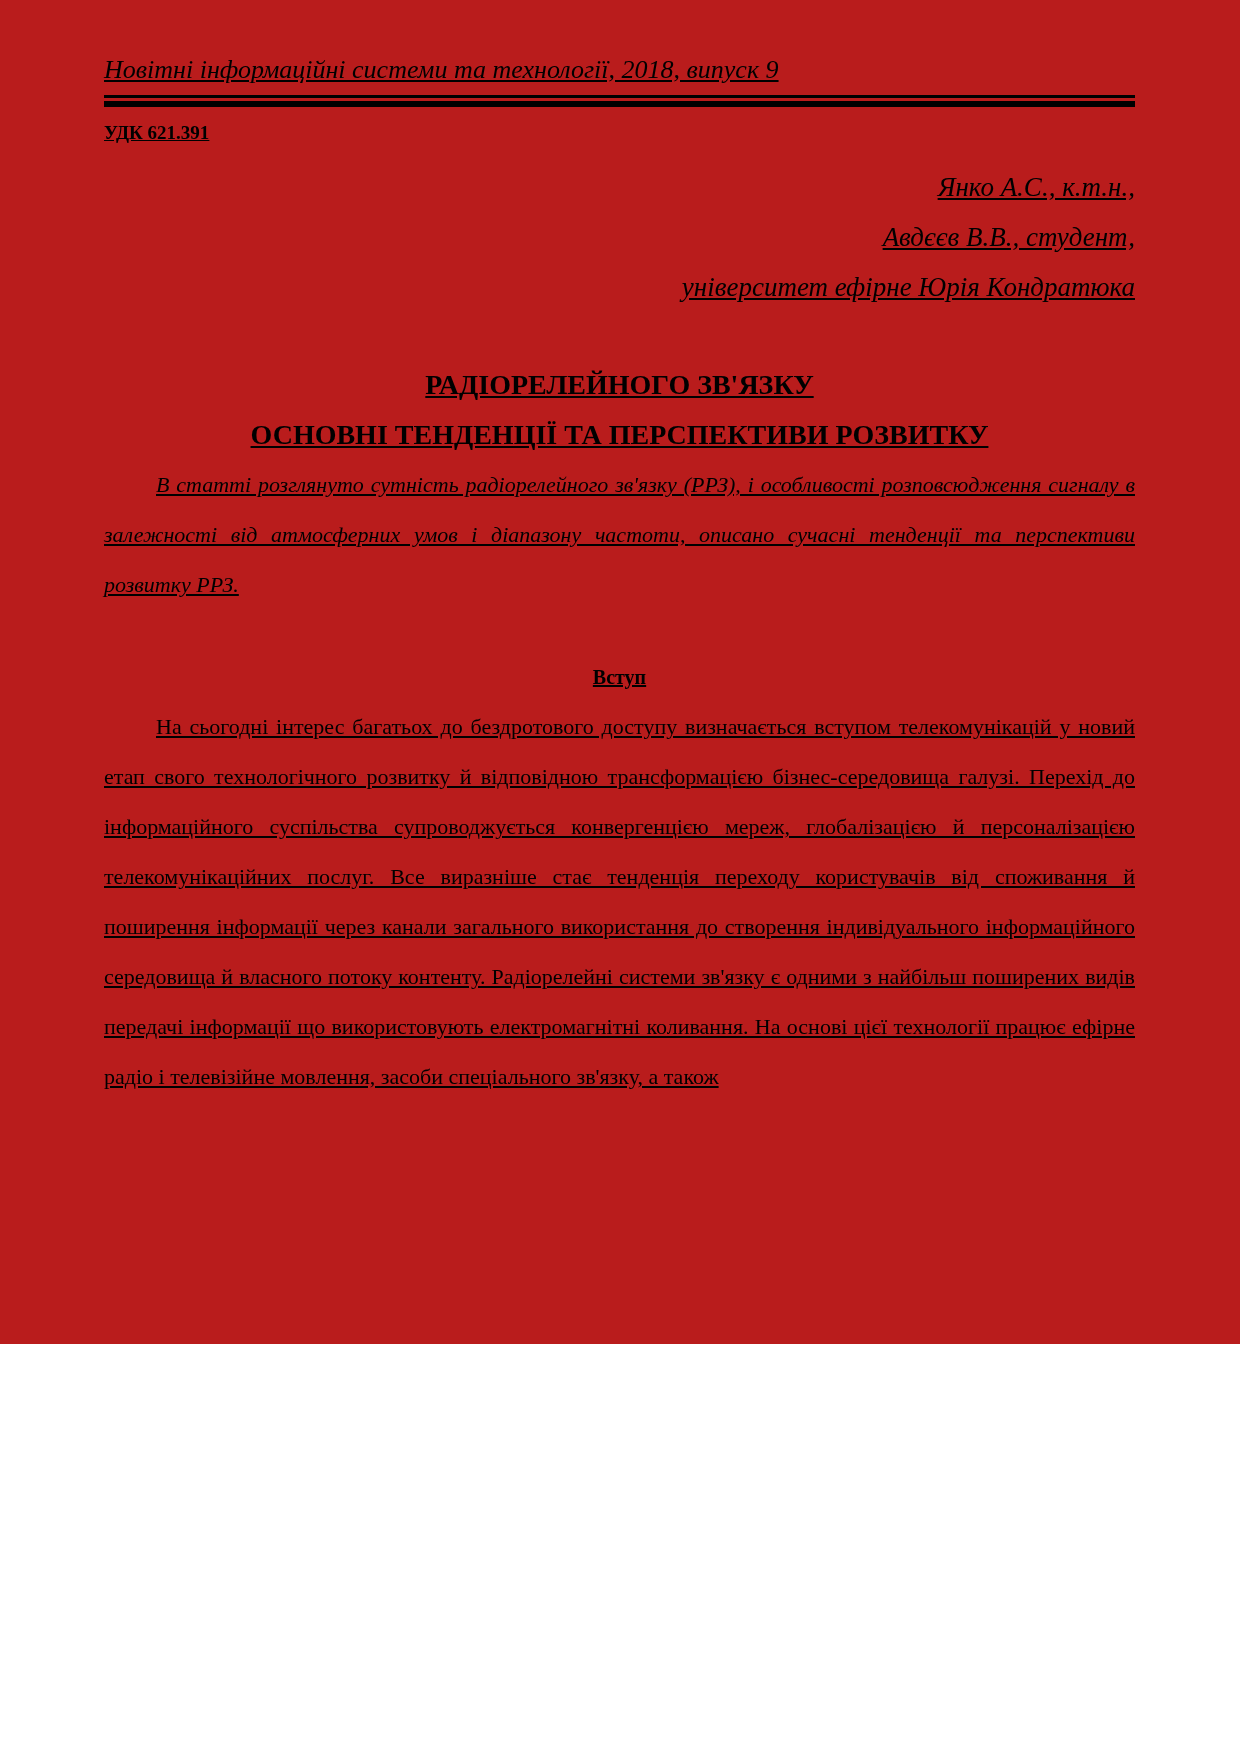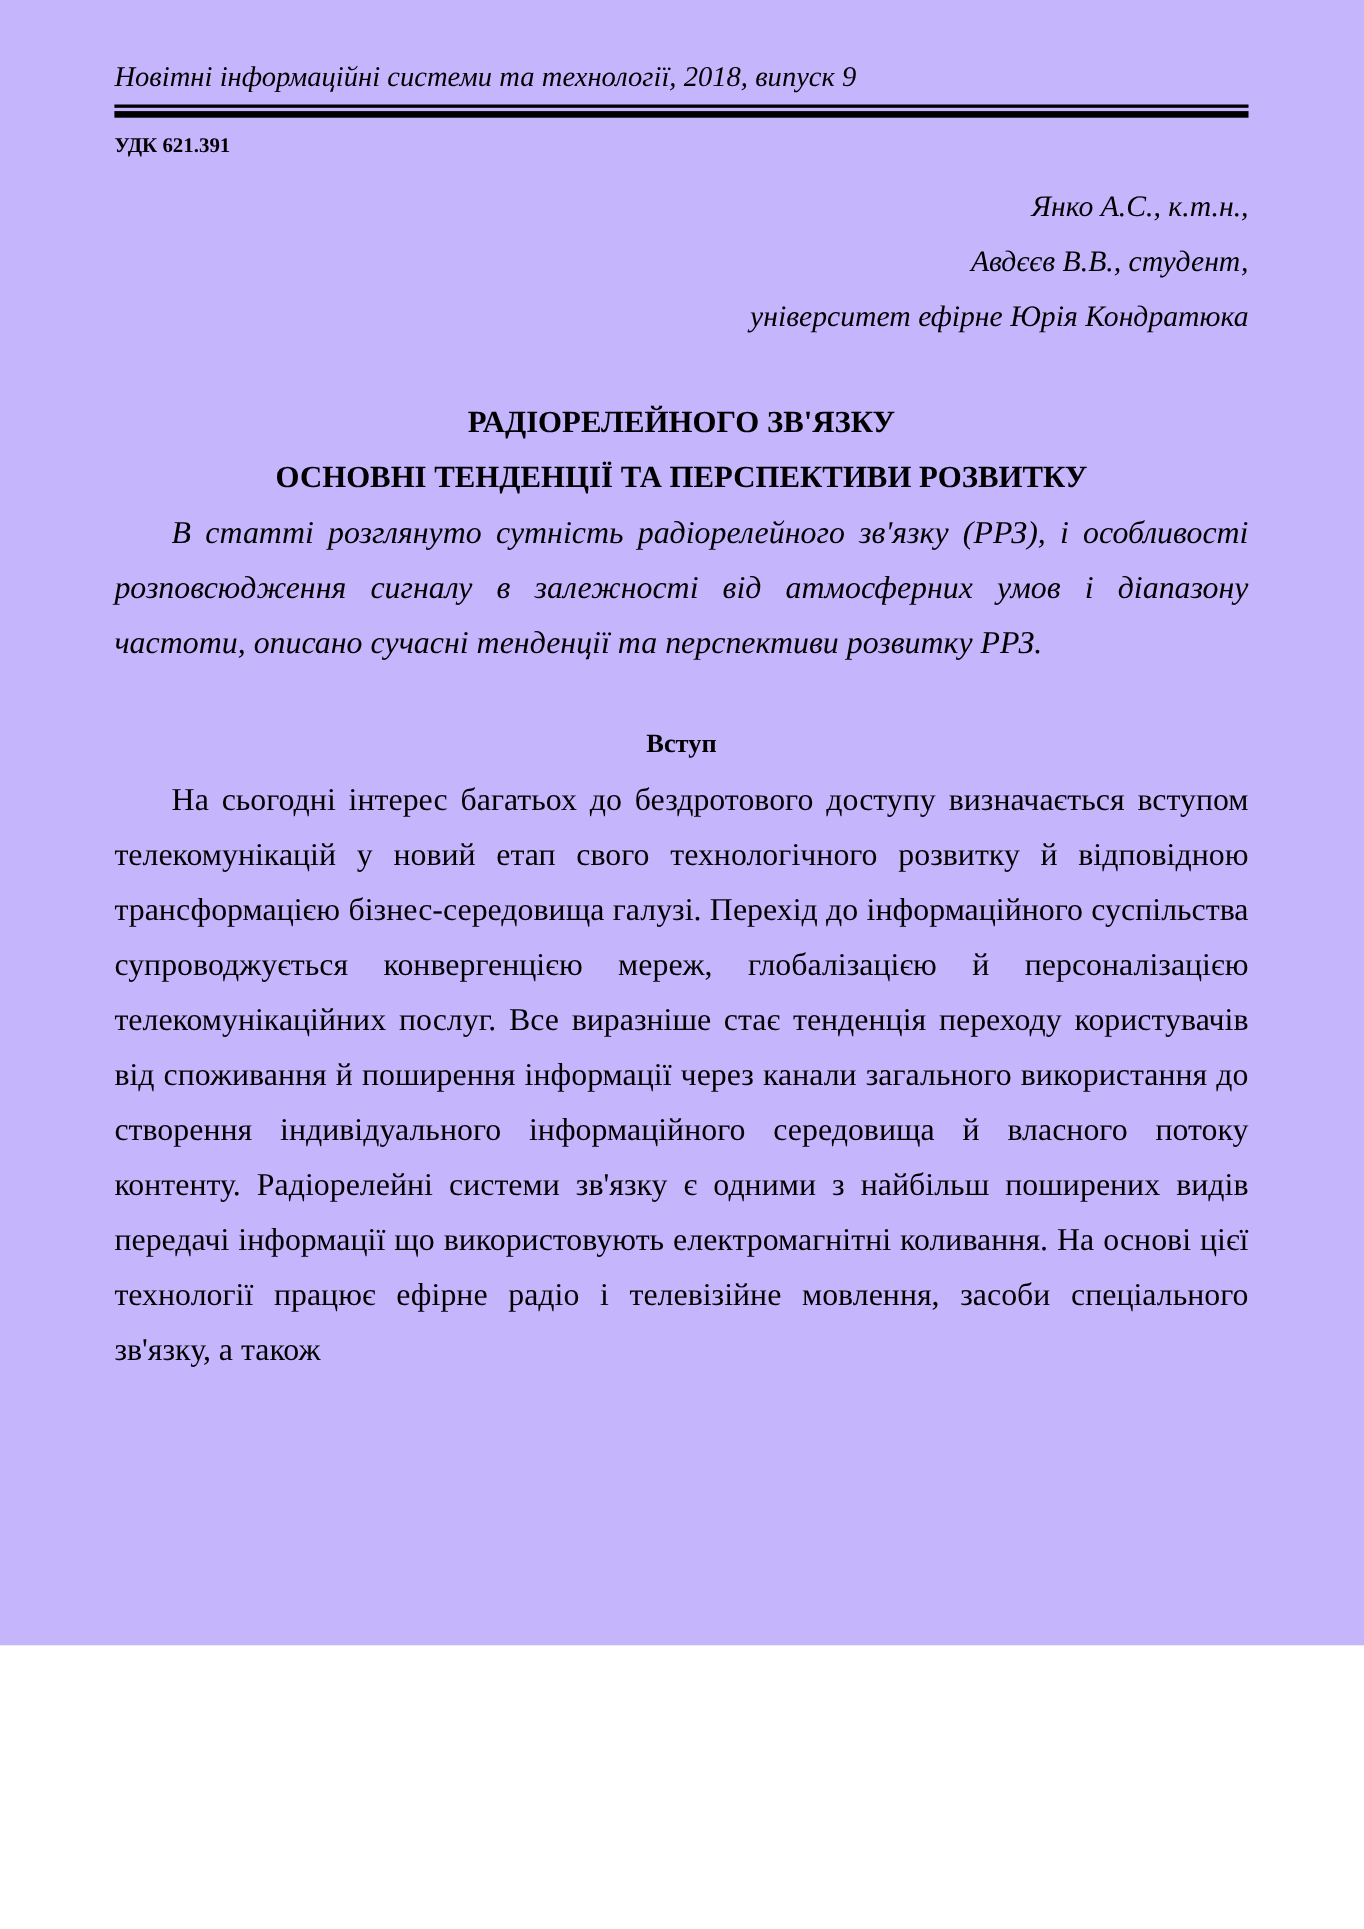--- a/index.html
+++ b/index.html
@@ -3,28 +3,29 @@
 <meta charset="utf-8">
 <style>
   html, body {
     margin: 0;
     padding: 0;
     background: #ffffff;
   }
   .page {
     position: relative;
     width: 1240px;
-    height: 1496px;
+    height: 1344px;
     margin: 0 auto;
-    background: #c4b5fd;
+    background: #b91c1c;
     color: #000000;
     font-family: "Liberation Serif", "DejaVu Serif", serif;
     box-sizing: border-box;
     padding: 55px 105px 0 104px;
     overflow: hidden;
+    text-decoration: underline;
   }
 
   
   .running-header {
     font-style: italic;
     font-size: 26px;
     line-height: 30px;
     text-align: left;
   }
   .header-rule {
@@ -61,42 +62,42 @@
   .article-title {
     margin-top: 48px;
     text-align: center;
     font-weight: bold;
     font-size: 28px;
     line-height: 50px;
   }
 
   p.para {
     margin: 0;
-    font-size: 29px;
+    font-size: 22px;
     line-height: 50px;
     text-align: justify;
     text-indent: 52px;
   }
   .abstract {
     margin-top: 58px;
     font-style: italic;
   }
   .keywords {
     margin-top: 48px;
     font-style: italic;
   }
   .keywords .kw-label {
     font-weight: bold;
   }
 
   .section-heading {
     margin-top: 42px;
     text-align: center;
     font-weight: bold;
-    font-size: 24px;
+    font-size: 20px;
     line-height: 50px;
   }
 
   .intro {
     margin-top: 48px;
   }
 </style>
 </head>
 <body>
 

